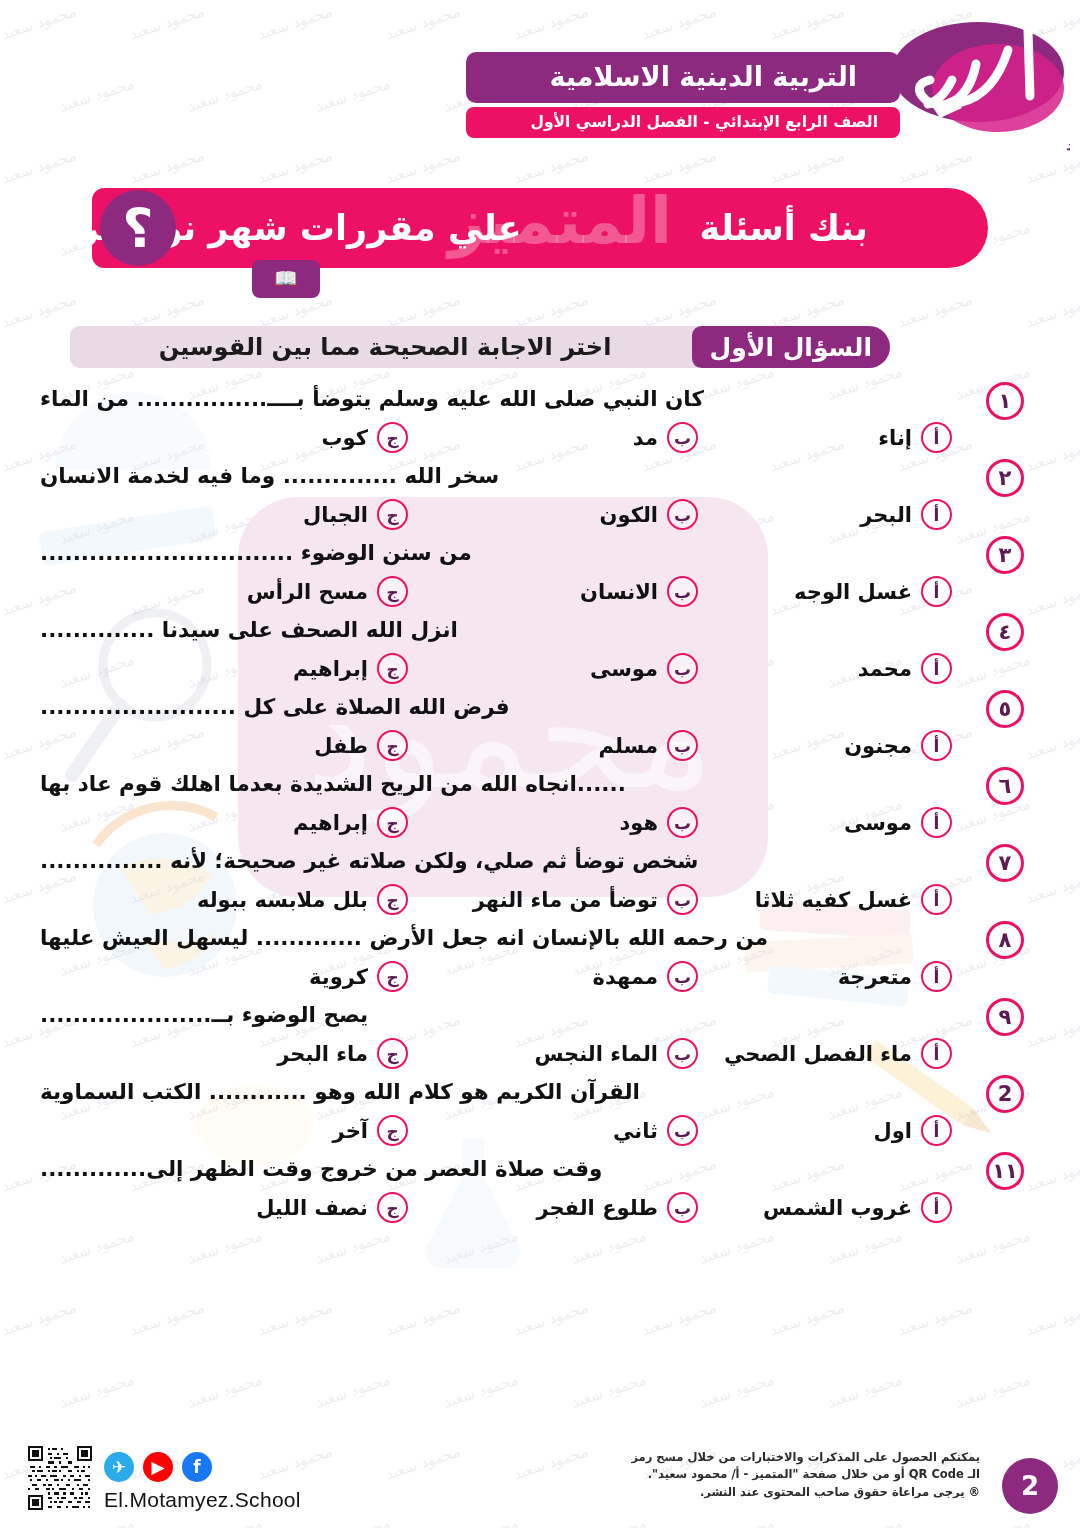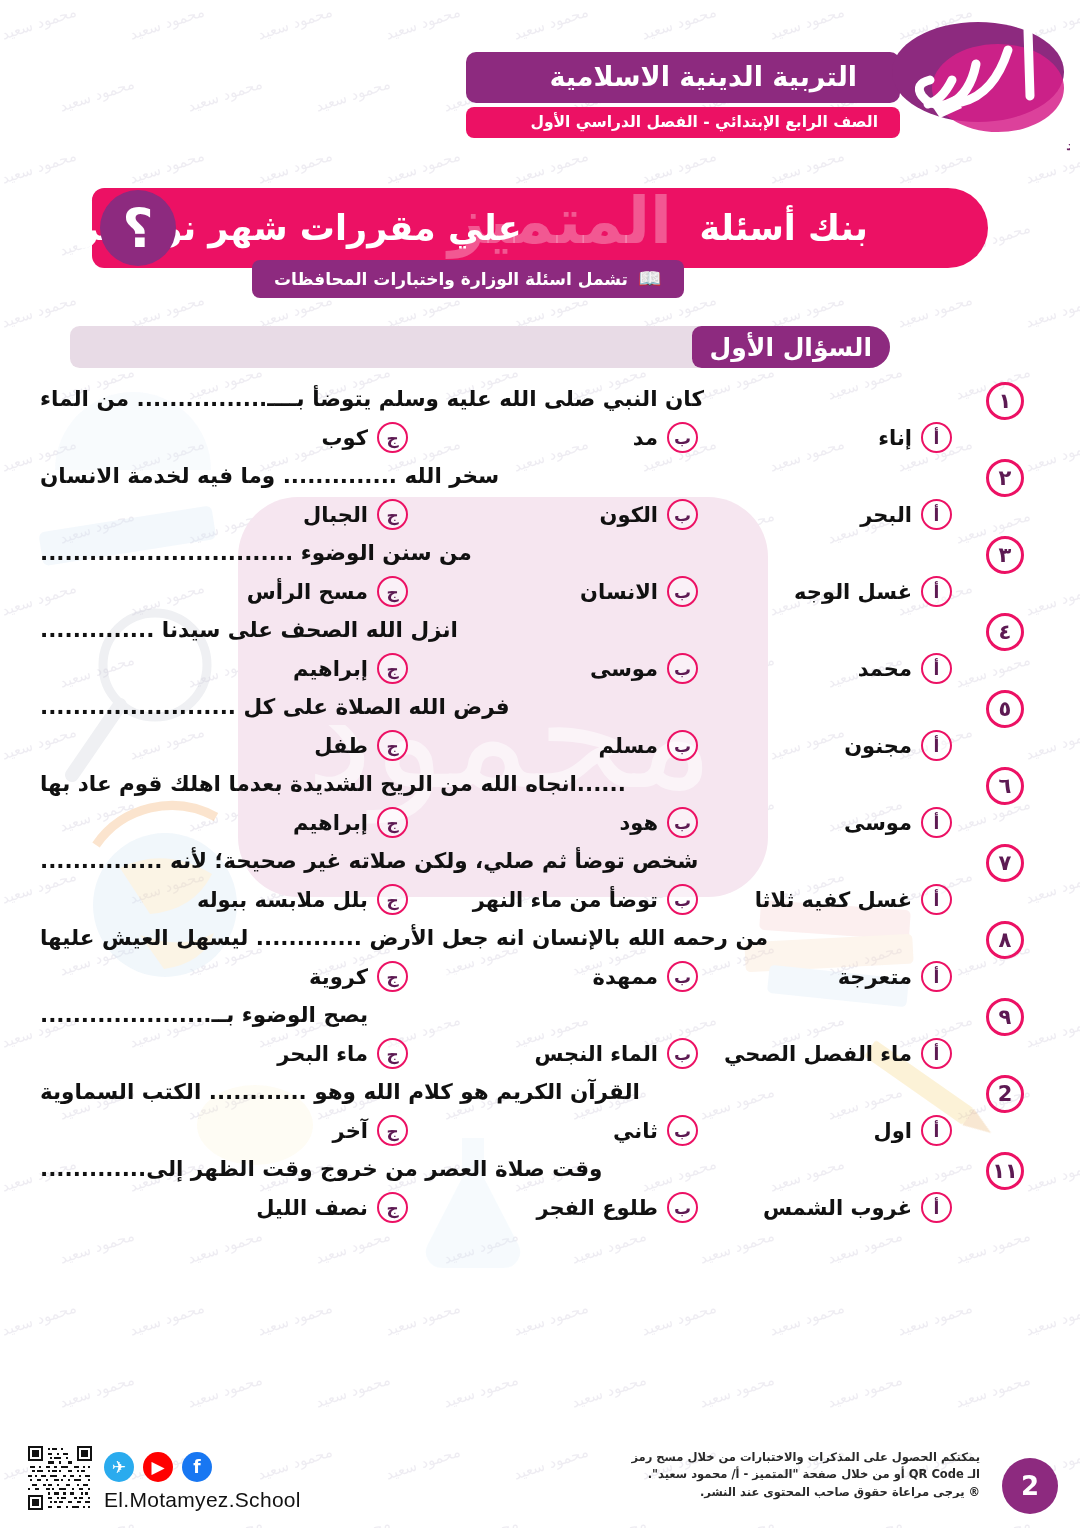--- a/index.html
+++ b/index.html
@@ -488,26 +488,26 @@
   <div class="banner-bar"></div>
   <div class="banner-watermark">المتميز</div>
   <div class="banner-text">
     <span>بنك أسئلة</span>
     <span style="width:150px"></span>
     <span>علي مقررات شهر نوفمبر</span>
   </div>
   <div class="qmark">؟</div>
   <div class="banner-sub">
     <span class="book-icon">📖</span>
-    <span>تشمل اسئلة الوزارة واختبارات المحافظات</span>
   </div>
 </div>
 
 <div class="qhead">
   <div class="qhead-body"></div>
+  <div class="qhead-instr">اختر الاجابة الصحيحة مما بين القوسين</div>
   <div class="qhead-label">السؤال الأول</div>
 </div>
 
 <div class="qlist" id="qlist">
     <div class="qrow">
       <div class="q-num">١</div>
       <div class="q-stem">كان النبي صلى الله عليه وسلم يتوضأ بــــ................ من الماء</div>
       <div class="q-opts">
         <div class="opt o-a">
           <span class="badge">أ</span>

